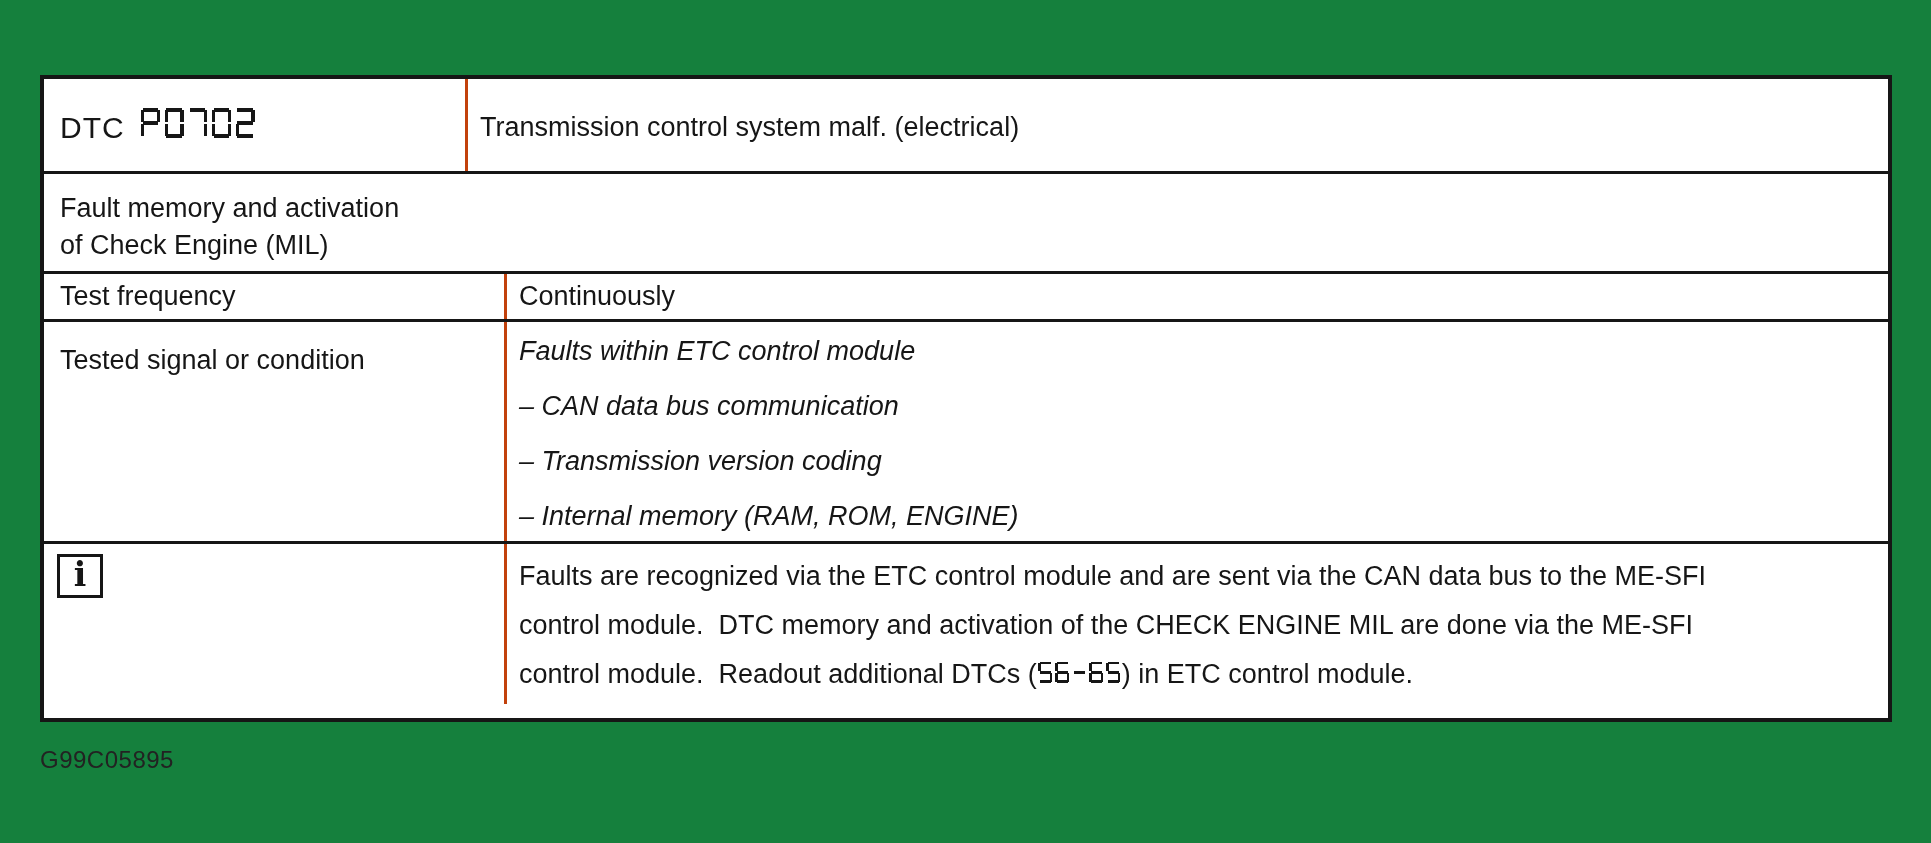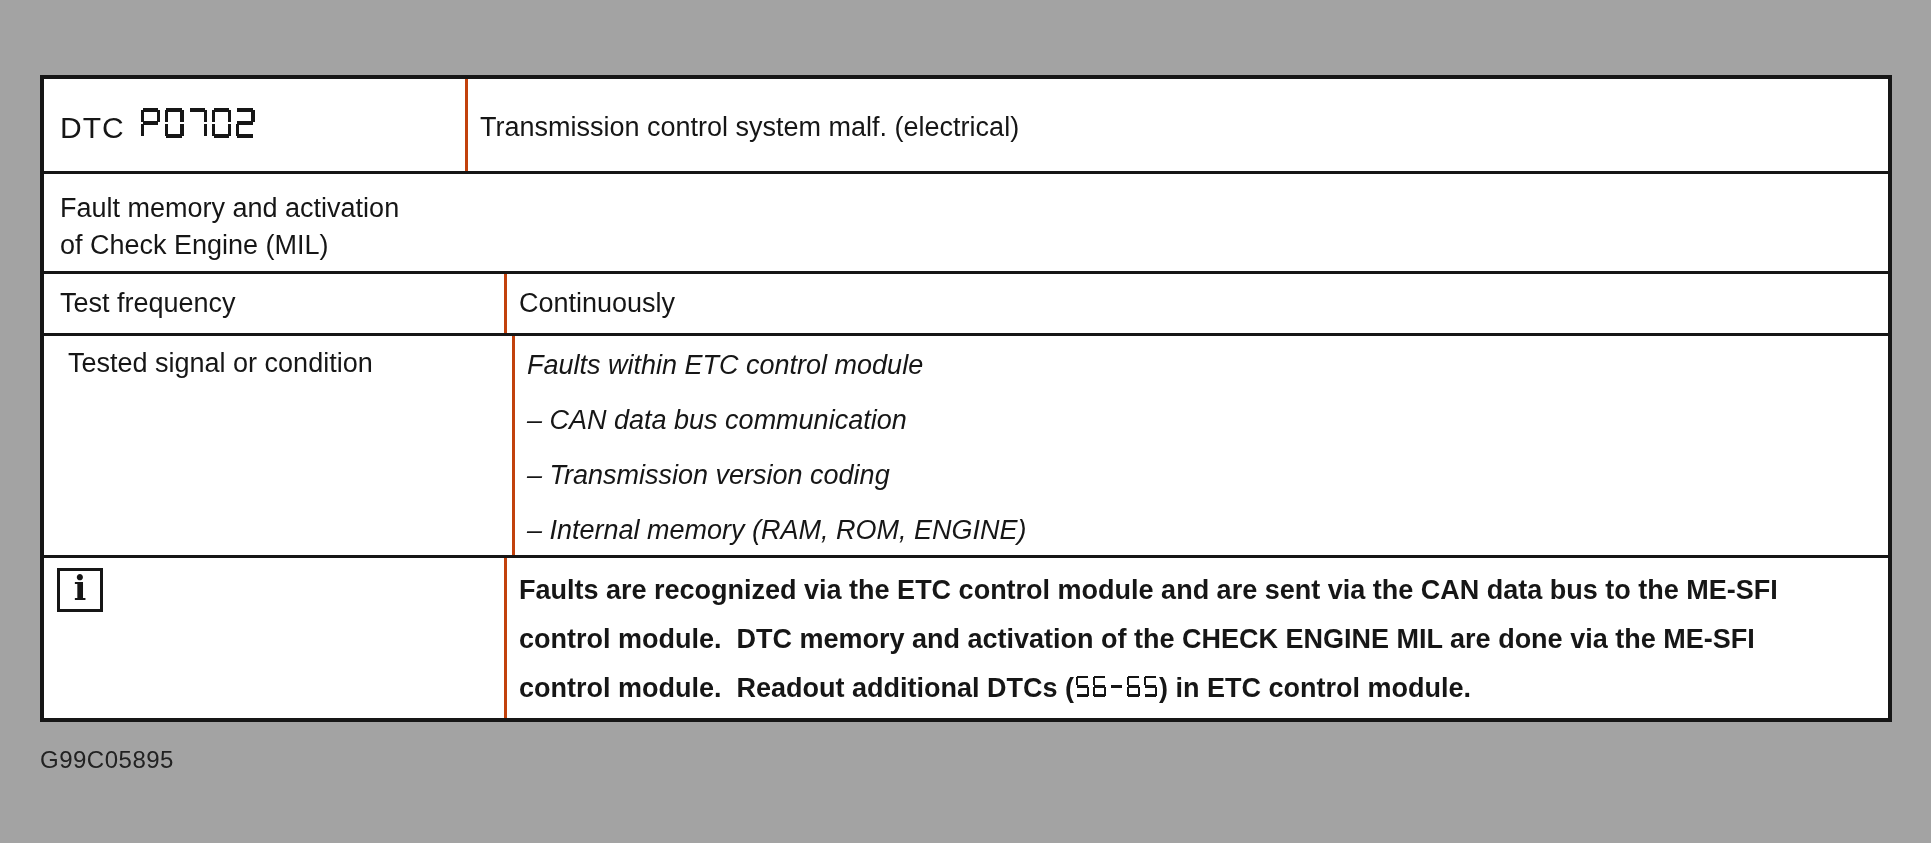--- a/index.html
+++ b/index.html
@@ -9,21 +9,21 @@
     width: 1931px;
     height: 843px;
     font-family: "Liberation Sans", sans-serif;
     color: #161616;
     overflow: hidden;
   }
   .page {
     position: relative;
     width: 1931px;
     height: 843px;
-    background: #a3a3a3;
+    background: #15803d;
   }
   .dtc-table {
     position: absolute;
     left: 40px;
     top: 75px;
     width: 1852px;
     height: 647px;
     border: 4px solid #161616;
     box-sizing: border-box;
     display: flex;
@@ -31,21 +31,21 @@
     background: #ffffff;
   }
   .trow {
     display: flex;
     box-sizing: border-box;
     flex: 0 0 auto;
   }
   .trow + .trow { border-top: 3px solid #161616; gap: 39px; }
   .row-1 { height: 92px; }
   .row-2 { height: 100px; }
-  .row-3 { height: 62px; justify-content: center; }
+  .row-3 { height: 48px; justify-content: center; }
   .row-4 { height: 222px; }
   .row-5 { height: 163px; }
   .cell-l {
     width: 421px;
     flex: 0 0 421px;
     box-sizing: border-box;
     padding: 0 50px 0 16px;
     font-size: 27px;
     line-height: 37px;
   }
@@ -54,26 +54,26 @@
     box-sizing: border-box;
     border-left: 3px solid #c2410c;
     padding: 0 20px 0 12px;
     font-size: 27px;
     line-height: 37px;
   }
   .row-1 .cell-l, .row-1 .cell-r { display: flex; align-items: center; padding-top: 4px; }
   .row-1 .cell-l { font-size: 30px; letter-spacing: 1px; }
   .row-2 .cell-l, .row-2 .cell-r { padding-top: 16px; }
   .row-3 .cell-l, .row-3 .cell-r { display: flex; align-items: center; }
-  .row-4 .cell-l { padding-top: 9px; margin-left: 8px; }
+  .row-4 .cell-l { padding-top: 20px; }
   .row-4 .cell-r { padding-top: 2px; }
   .row-4 .cell-r .vline { line-height: 55px; white-space: pre; font-style: italic; }
   .row-5 .cell-l { padding: 10px 0 0 13px; }
   .row-5 .cell-r { padding-top: 8px; }
-  .row-5 .cell-r .vline { line-height: 49px; white-space: pre; font-weight: bold; }
+  .row-5 .cell-r .vline { line-height: 49px; white-space: pre; }
 
   
   .seg-text { display: inline-block; white-space: nowrap; }
   .seg-char {
     position: relative;
     display: inline-block;
     width: 0.60em;
     height: 0.92em;
     margin: 0 0.07em;
   }

